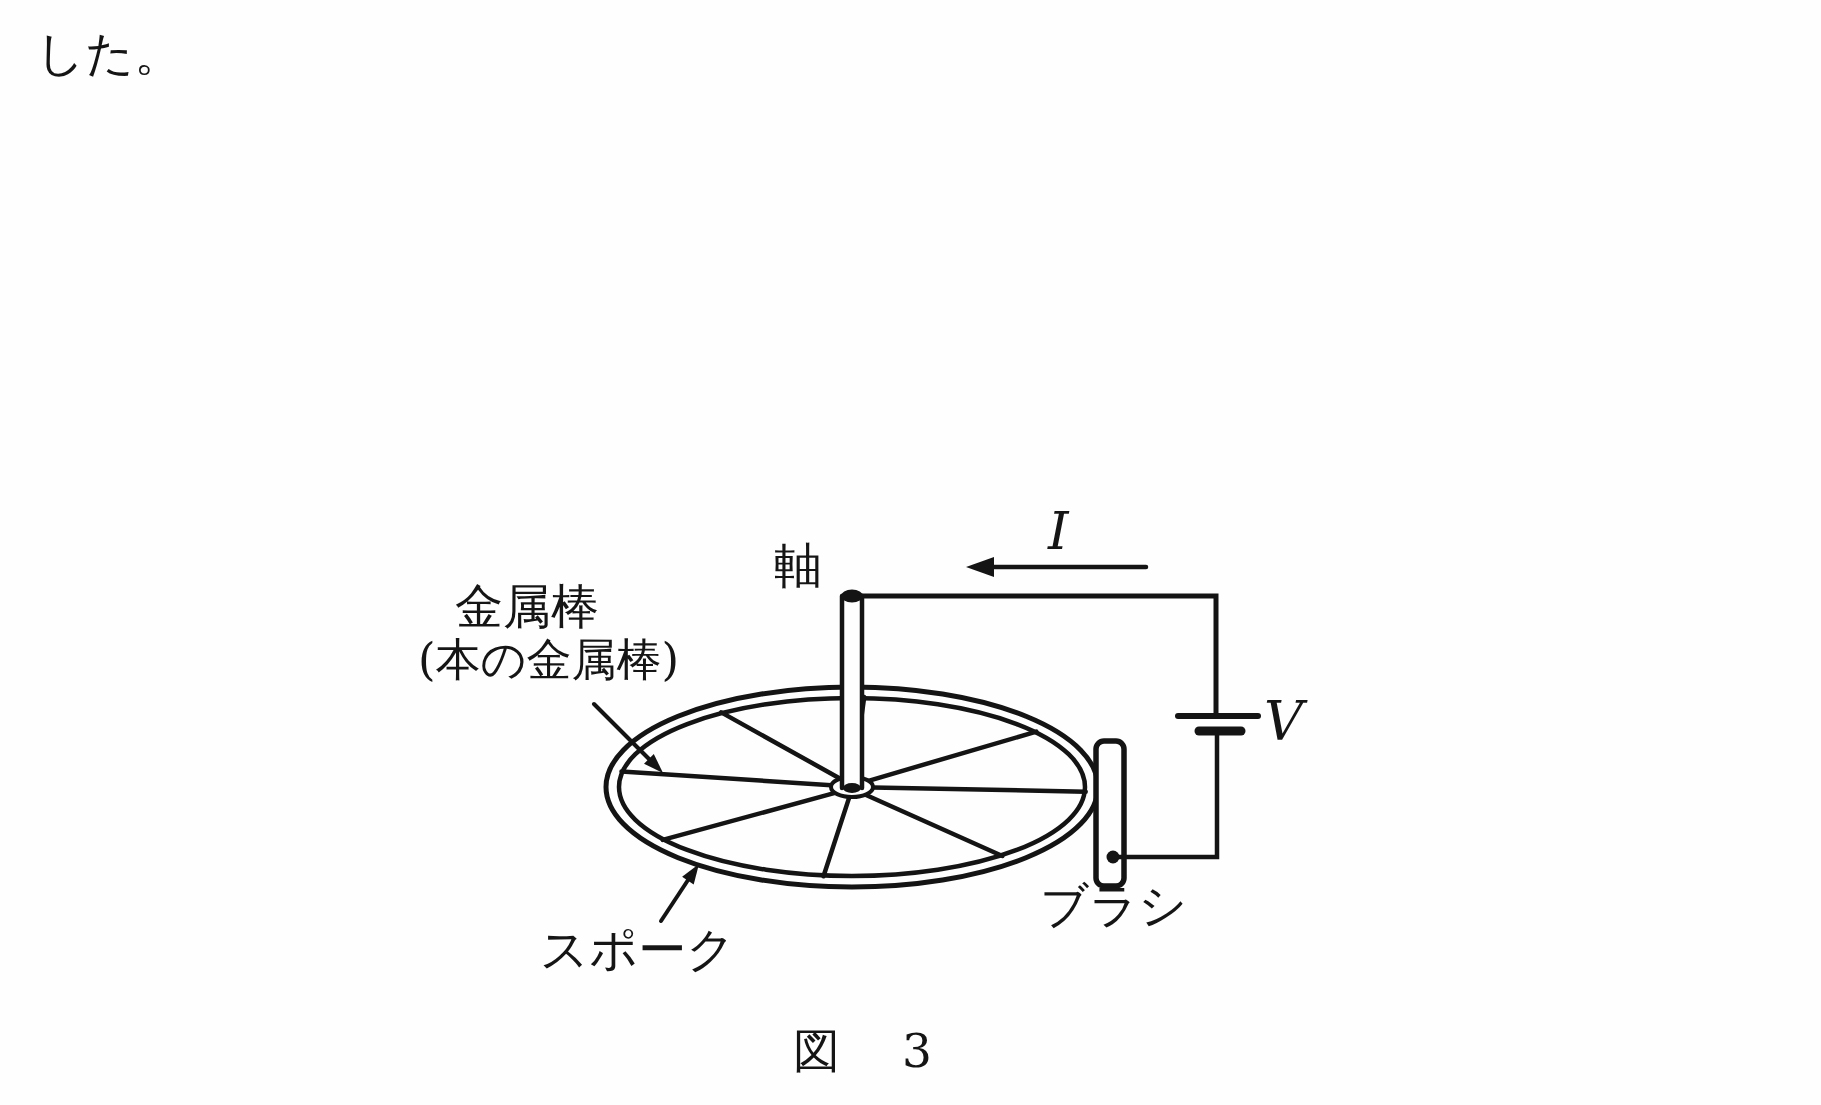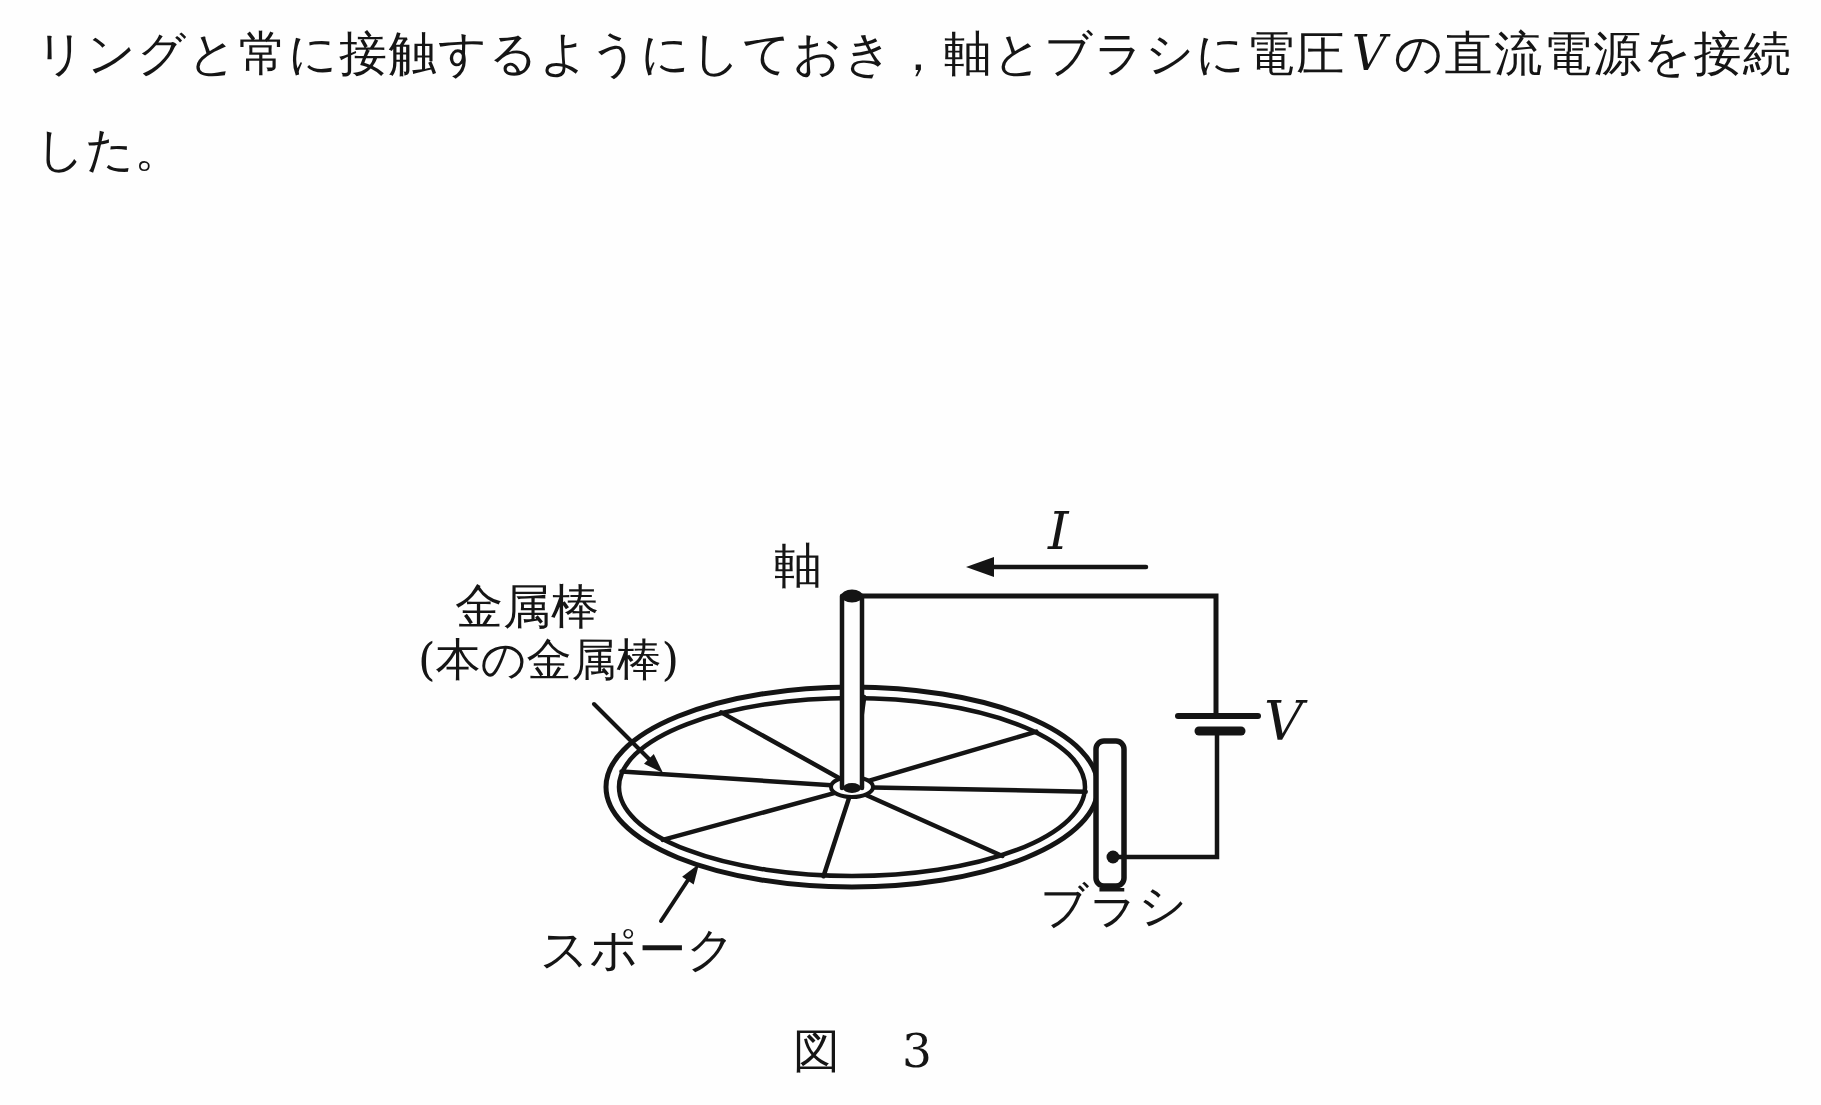--- a/index.html
+++ b/index.html
@@ -29,21 +29,20 @@
   .math{font-style:italic;font-family:"DejaVu Serif","Liberation Serif",serif;}
   .caption span{display:inline-block;}
   .caption .cap-num{margin-left:62px;}
   
   .fig-svg{position:absolute;left:0;top:0;}
 </style>
 </head>
 <body>
 
 <div class="text-block">
-  <div class="text-line"><span>リングと常に接触するようにしておき，軸とブラシに電圧</span><span class="mvar">V</span><span>の直流電源を接続</span></div>
   <div class="text-line nojust"><span>した。</span></div>
 </div>
 
 <svg class="fig-svg" width="1821" height="1105" viewBox="0 0 1821 1105">
   <g stroke="#141414" fill="none" stroke-linecap="round">
 
     <ellipse cx="852" cy="787" rx="246" ry="100" stroke-width="5"></ellipse>
     <ellipse cx="852" cy="787" rx="233" ry="89" stroke-width="4.5"></ellipse>
 
     <line x1="873" y1="787.5" x2="1085.7" y2="791.7" stroke-width="4.5"></line>

